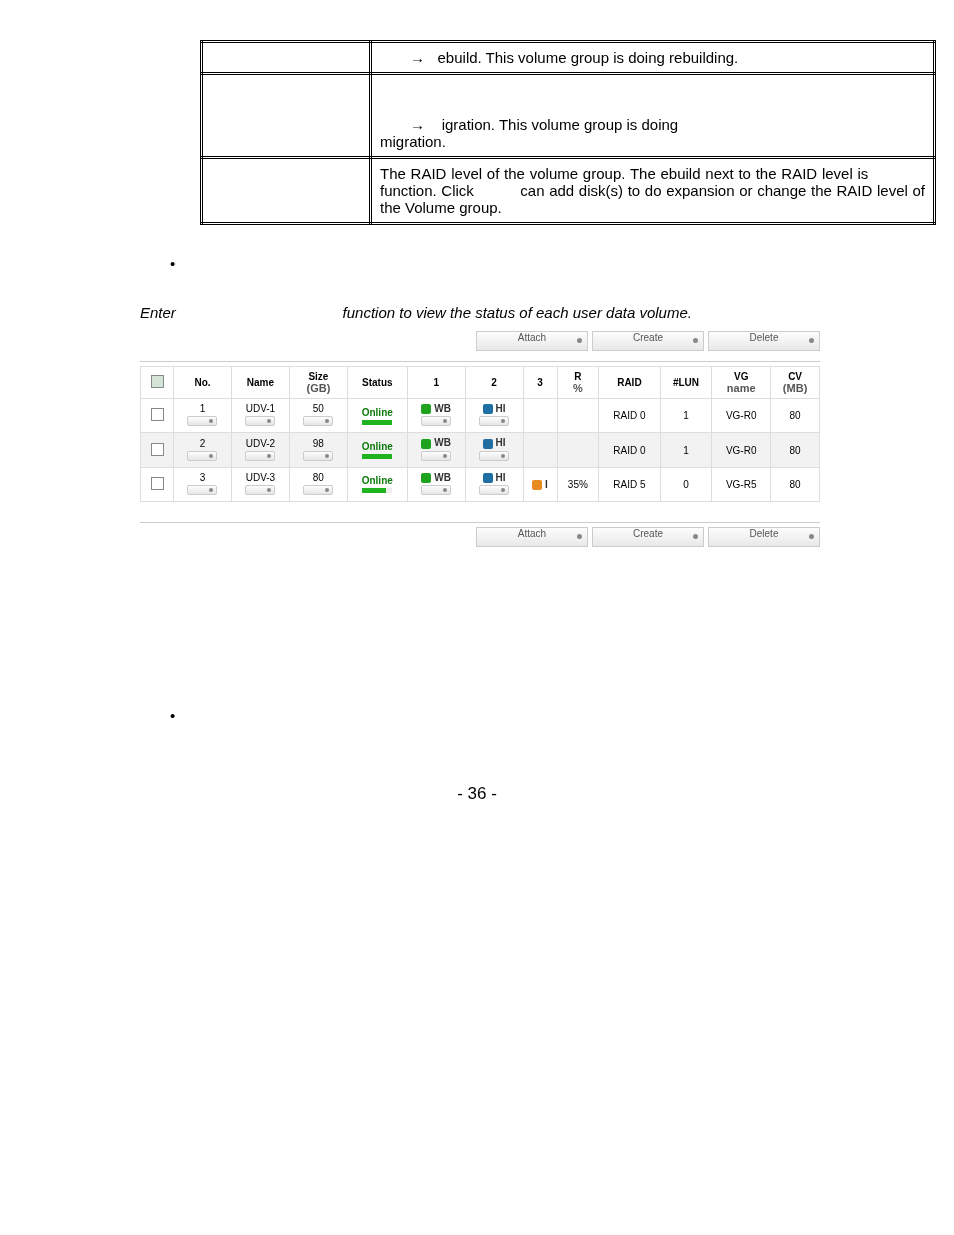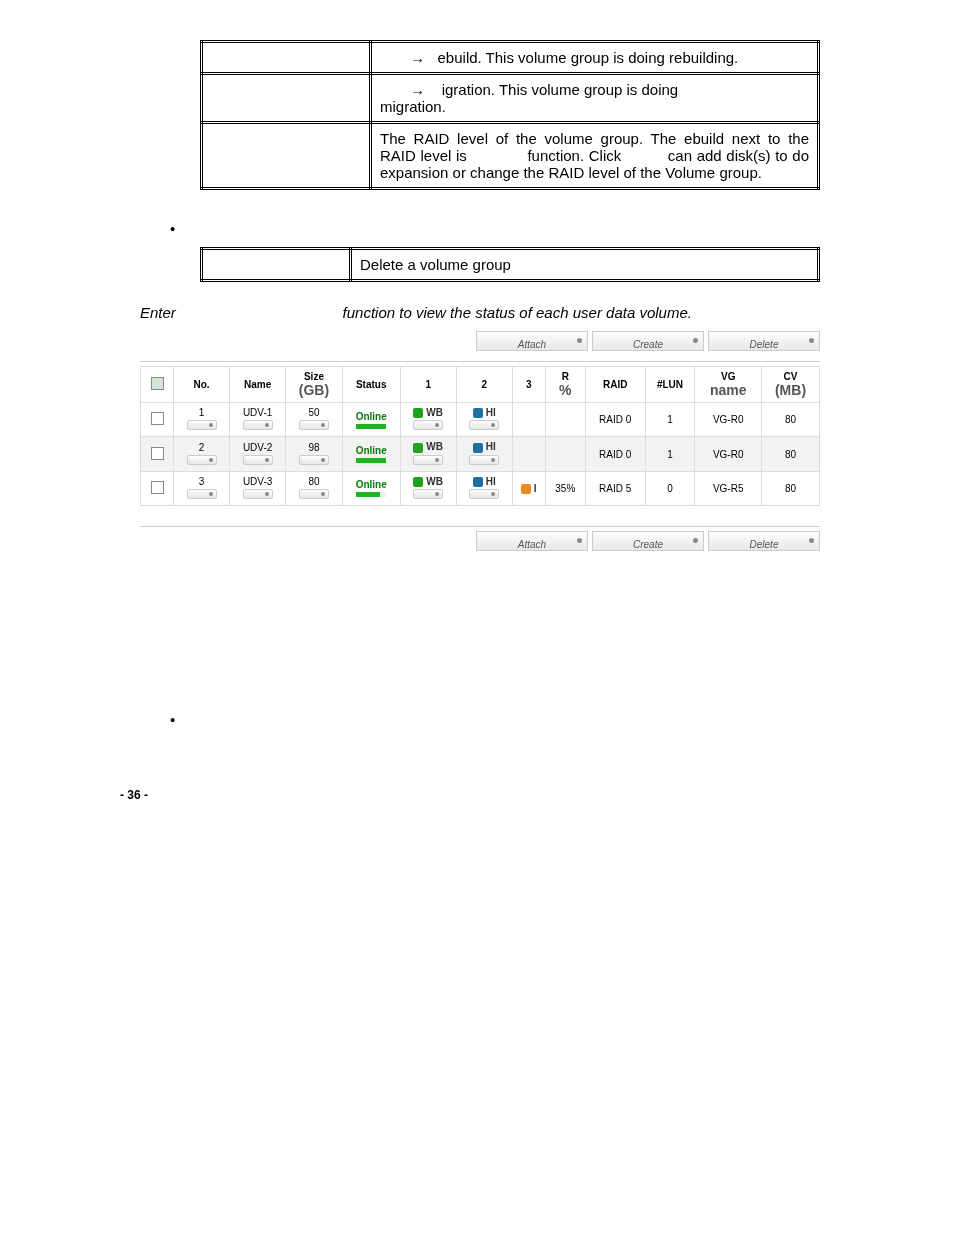--- a/index.html
+++ b/index.html
@@ -5,21 +5,21 @@
   body {
     margin: 0;
     padding: 40px 120px;
     font-family: Arial, Helvetica, sans-serif;
     font-size: 15px;
     color: #000;
     background: #fff;
   }
   .thick-table {
     border-collapse: collapse;
-    width: 620px;
+    width: 736px;
     margin-left: 80px;
   }
   .thick-table td {
     border: 3px double #000;
     padding: 6px 8px;
     vertical-align: top;
   }
   .thick-table .col1 {
     width: 150px;
   }
@@ -44,30 +44,29 @@
     margin-left: 20px;
   }
   .top-buttons {
     display: flex;
     justify-content: flex-end;
     gap: 4px;
     margin-bottom: 10px;
   }
   .btn {
     display: inline-flex;
-    align-items: flex-end;
+    align-items: flex-start;
     justify-content: center;
     min-width: 110px;
     height: 18px;
     font-size: 10px;
     color: #555;
     background: linear-gradient(#fdfdfd,#e8e8e8);
     border: 1px solid #ccc;
     position: relative;
-    font-style: italic;
   }
   .btn .dot {
     position: absolute;
     right: 5px;
     top: 6px;
     width: 5px;
     height: 5px;
     border-radius: 50%;
     background: #888;
   }
@@ -146,44 +145,44 @@
   }
   .checkbox {
     display: inline-block;
     width: 11px;
     height: 11px;
     border: 1px solid #888;
     background: #fff;
   }
   .checkbox.filled { background: #d6e4d6; }
   .page-num {
+    text-align: center;
     margin-top: 60px;
-    font-size: 12px;
-    font-weight: bold;
-  }
-  .sub-line { font-size: 14px; color: #555; }
+    font-size: 17px;
+  }
+  .sub-line { font-size: 11px; color: #555; }
 </style>
 </head>
 <body>
 
 <table class="thick-table">
   <tbody>
       <tr>
     <td class="col1"></td>
     <td class="justify">
       <div style="text-align:left; padding-left:30px;">
         <span class="arrow">→</span>&nbsp;&nbsp;
         <span>ebuild. This volume group is doing rebuilding.</span>
       </div>
     </td>
   </tr>
   <tr>
     <td class="col1"></td>
     <td class="justify">
-      <div style="padding-left:30px;">
+      <div style="padding-left:30px;margin-top:35px;">
         <span class="arrow">→</span>&nbsp;&nbsp;&nbsp;
         <span>igration. This volume group is doing</span>
       </div>
       <div>migration.</div>
     </td>
   </tr>
   <tr>
     <td class="col1"></td>
     <td class="justify">
       <span>The RAID level of the volume group. The ebuild next to the RAID level is</span>
@@ -193,24 +192,20 @@
       <span>can add disk(s) to do expansion or change the RAID level of the Volume group.</span>
     </td>
   </tr>
 </tbody>
   </table>
 
 <div class="bullet-row">•</div>
 
 <table class="thick-table">
   <tbody>
-  <tr>
-    <td class="col1" style="width:130px;"></td>
-    <td>Delete a volume group</td>
-  </tr>
 </tbody>
   </table>
 
 <div class="intro">
   <span>Enter</span>
   &nbsp;&nbsp;&nbsp;&nbsp;&nbsp;&nbsp;&nbsp;&nbsp;&nbsp;&nbsp;&nbsp;&nbsp;&nbsp;&nbsp;&nbsp;&nbsp;&nbsp;&nbsp;&nbsp;&nbsp;&nbsp;&nbsp;&nbsp;&nbsp;&nbsp;&nbsp;&nbsp;&nbsp;&nbsp;&nbsp;&nbsp;&nbsp;&nbsp;&nbsp;&nbsp;&nbsp;&nbsp;&nbsp;
   <span>function to view the status of each user data volume.</span>
 </div>
 
 <div class="data-table-wrap">

